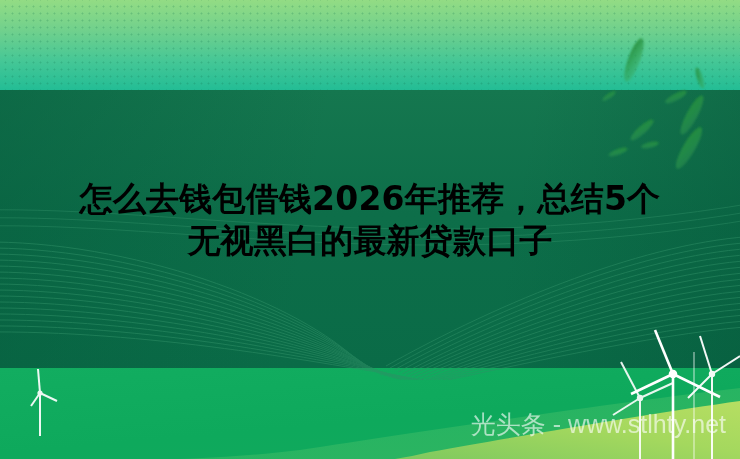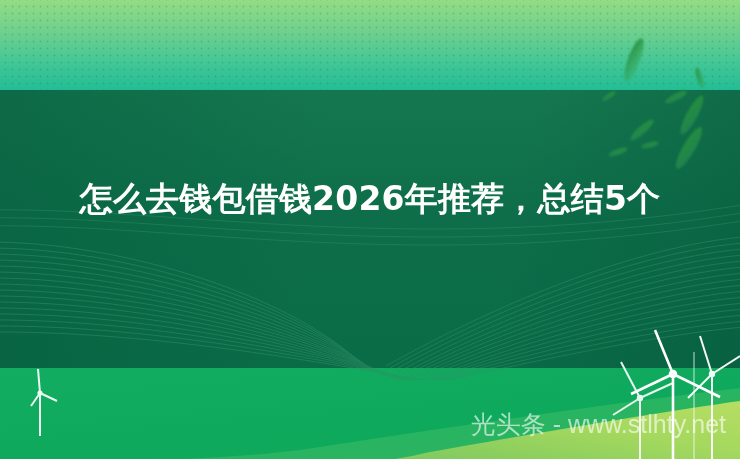--- a/index.html
+++ b/index.html
@@ -112,21 +112,21 @@
     position: absolute;
     left: 0;
     top: 178px;
     width: 740px;
     text-align: center;
     padding: 0 18px;
     box-sizing: border-box;
     z-index: 6;
   }
   .title-line {
-    color: #ffffff;
+    color: #000000;
     font-size: 33px;
     line-height: 42px;
     font-weight: 700;
     letter-spacing: 0.2px;
     white-space: nowrap;
     font-family: "DejaVu Sans", "Liberation Sans", sans-serif;
   }
 
   
   .watermark {
@@ -278,17 +278,18 @@
       </g>
 
       <g stroke="#ffffff" stroke-width="1.4" fill="none" opacity="0.55">
         <line x1="694" y1="352" x2="694" y2="459"></line>
       </g>
     </svg>
   </div>
 
   <div class="title-block">
     <div class="title-line">怎么去钱包借钱2026年推荐，总结5个</div>
+    <div class="title-line">无视黑白的最新贷款口子</div>
   </div>
 
   <div class="watermark">光头条 - www.stlhty.net</div>
 
 </div>
 
 </body></html>

